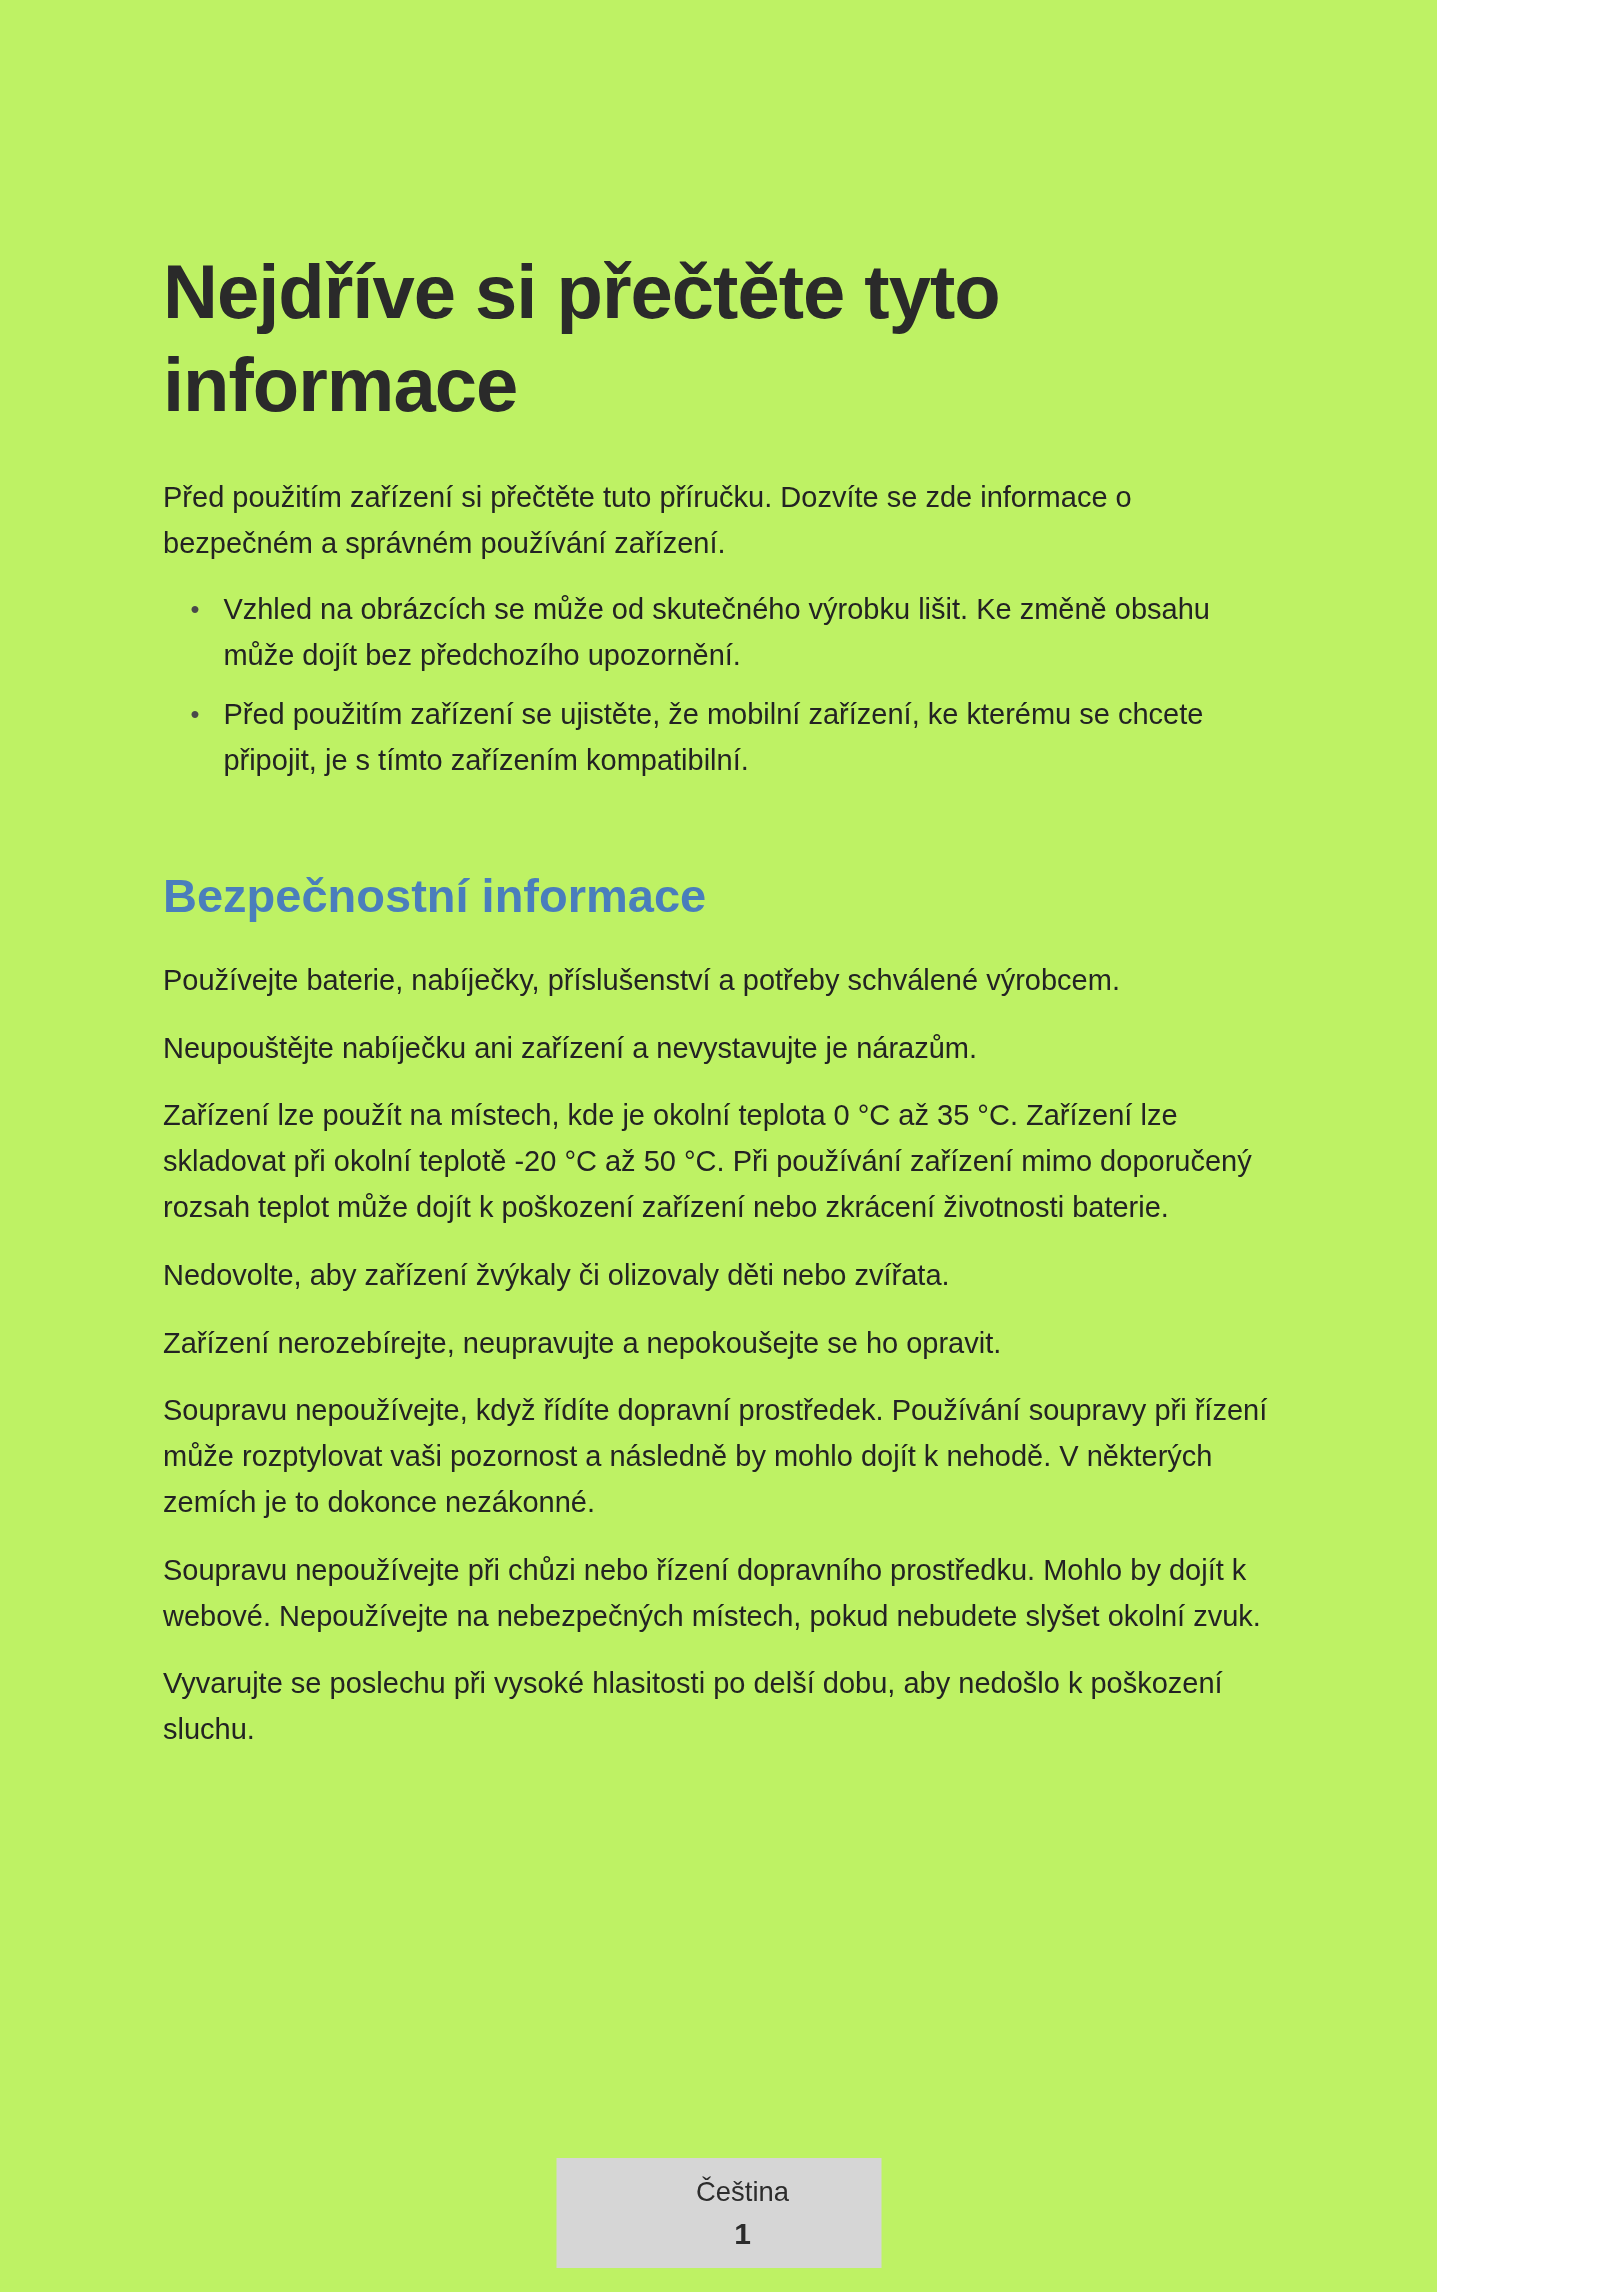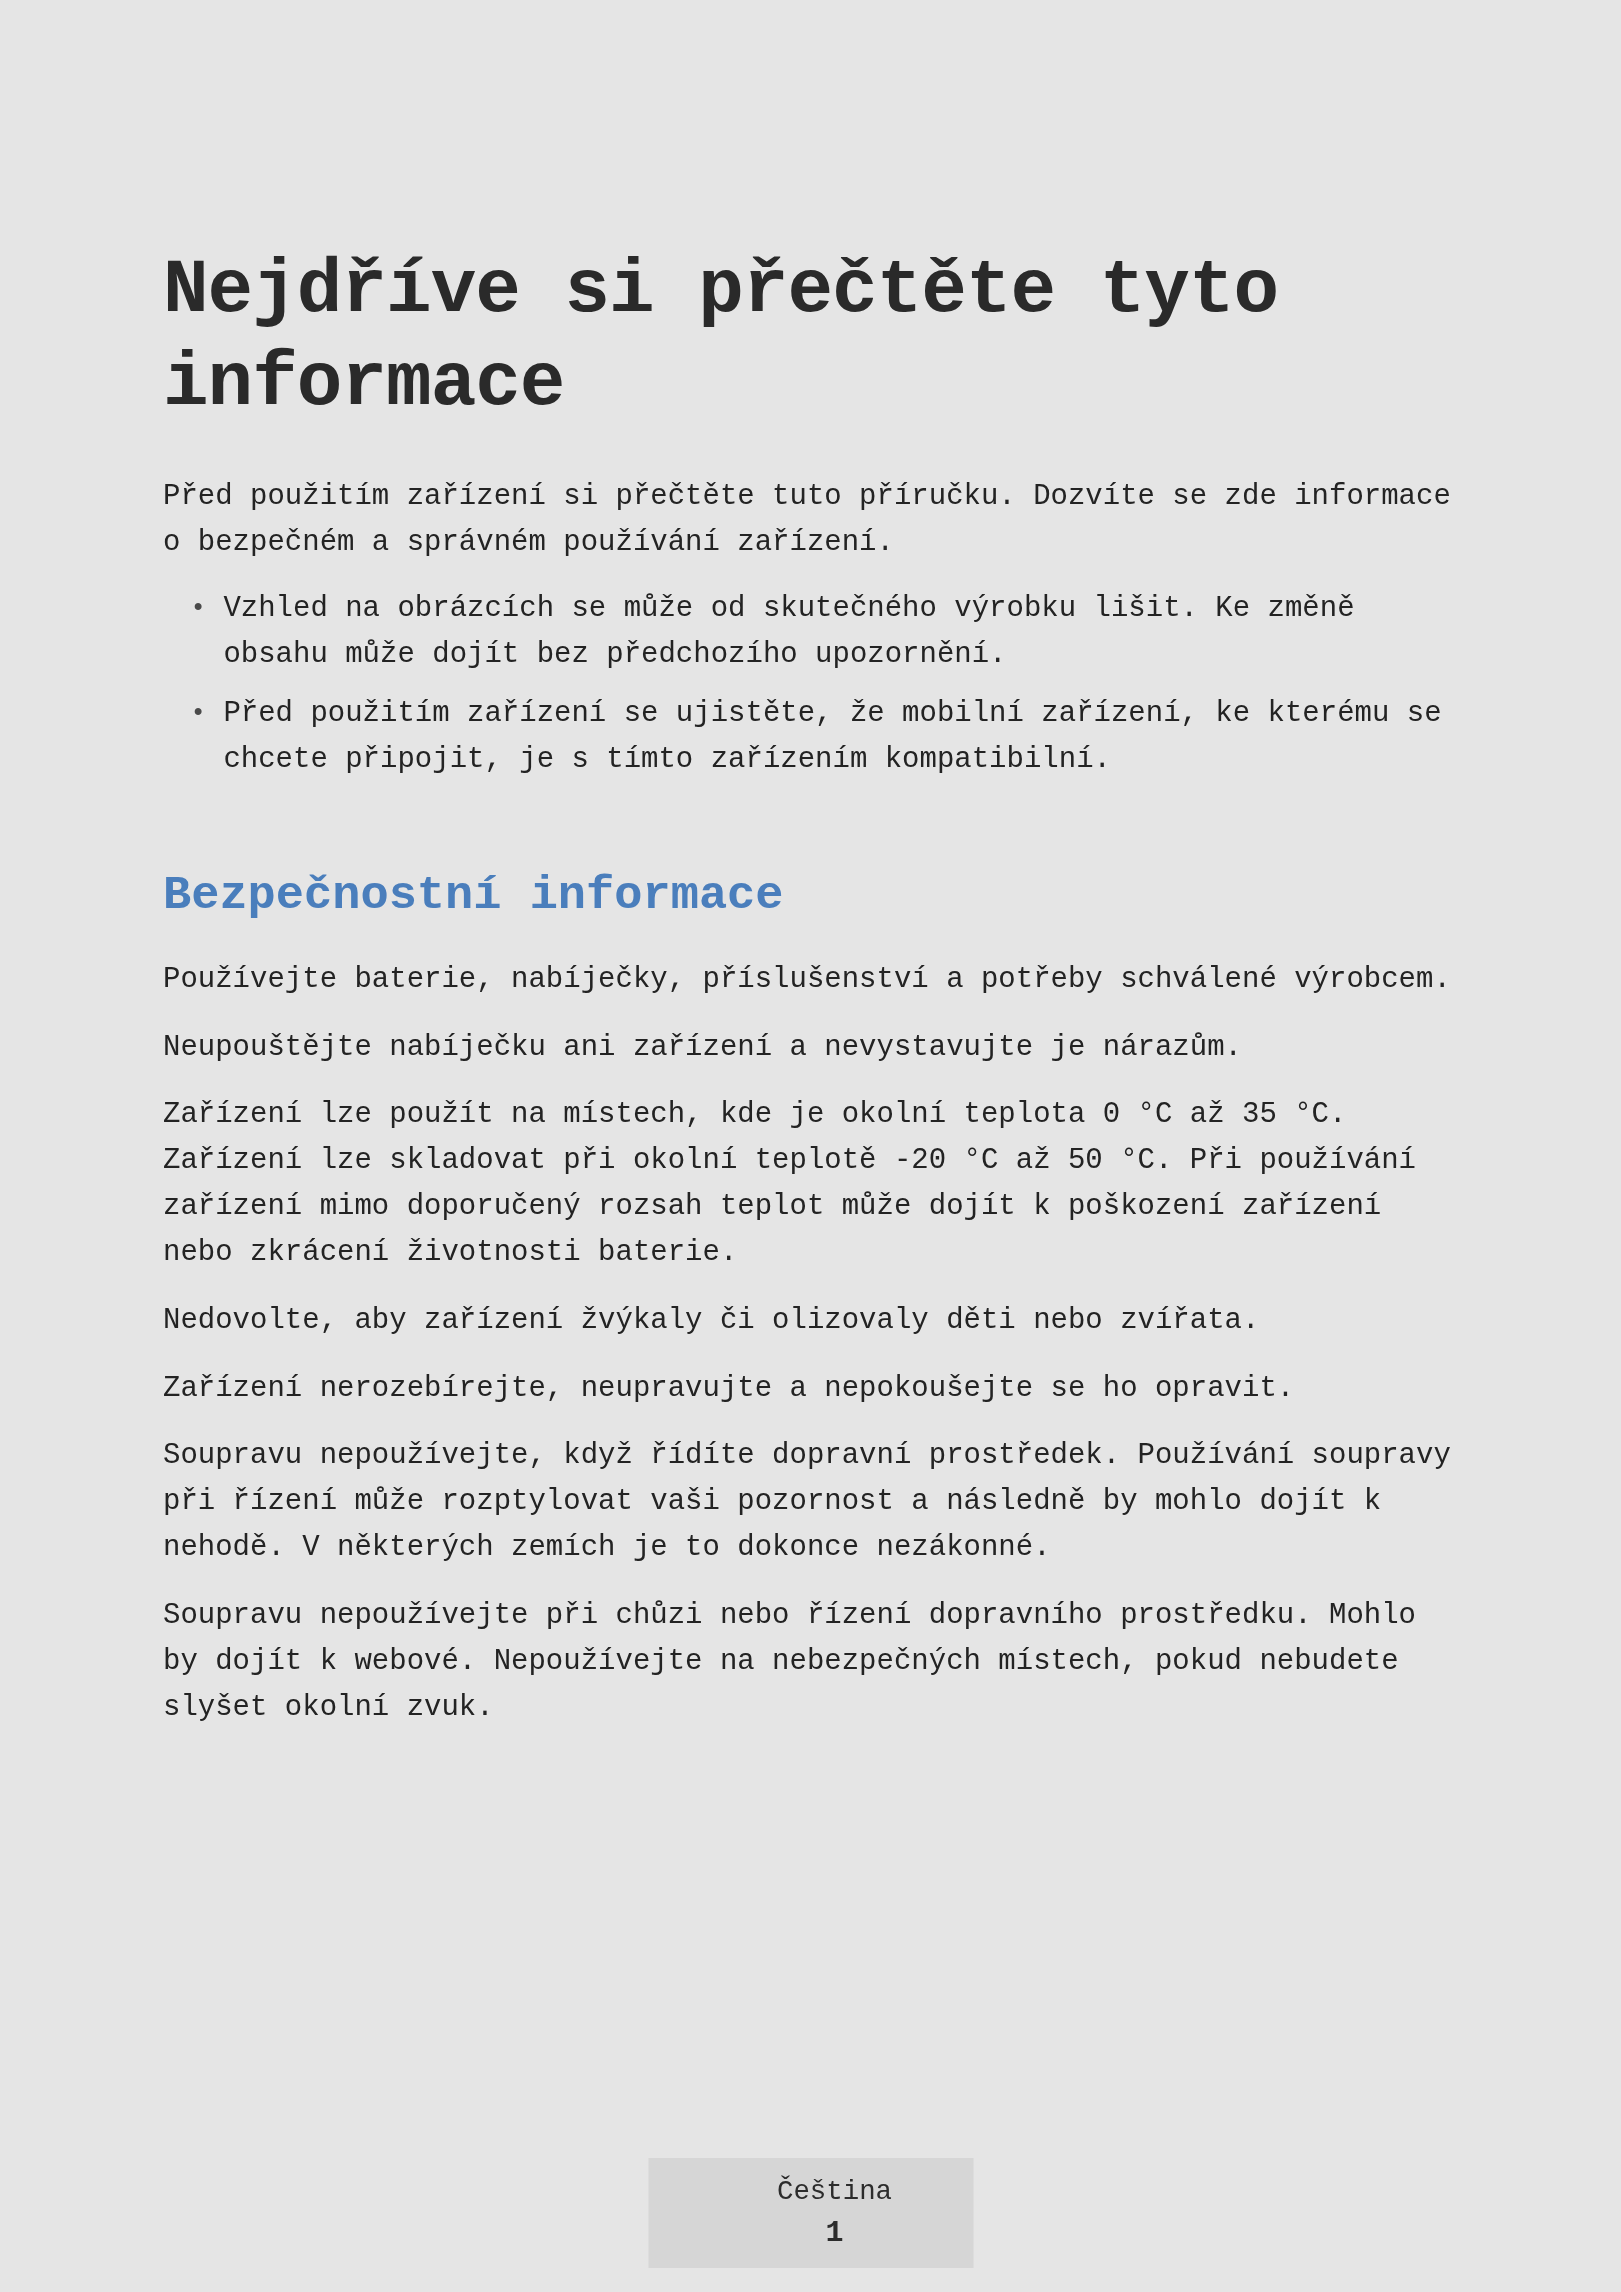--- a/index.html
+++ b/index.html
@@ -1,22 +1,22 @@
 <!DOCTYPE html>
 <html><head>
 <meta charset="utf-8">
 <style>
   * { margin: 0; padding: 0; box-sizing: border-box; }
   html, body { background: #ffffff; }
   .page {
     position: relative;
-    width: 1621px;
+    width: 1437px;
     height: 2293px;
-    background: #e5e5e5;
-    font-family: Liberation Mono, monospace;
+    background: #bef264;
+    font-family: Liberation Sans, sans-serif;
     color: #232323;
     overflow: hidden;
   }
   .content {
     position: absolute;
     left: 163px;
     right: 163px;
     top: 0;
     padding-top: 245px;
   }
@@ -118,20 +118,21 @@
 
     <h2 class="section-heading">Bezpečnostní informace</h2>
 
     <p class="body-text">Používejte baterie, nabíječky, příslušenství a potřeby schválené výrobcem.</p>
     <p class="body-text">Neupouštějte nabíječku ani zařízení a nevystavujte je nárazům.</p>
     <p class="body-text">Zařízení lze použít na místech, kde je okolní teplota 0 °C až 35 °C. Zařízení lze skladovat při okolní teplotě -20 °C až 50 °C. Při používání zařízení mimo doporučený rozsah teplot může dojít k poškození zařízení nebo zkrácení životnosti baterie.</p>
     <p class="body-text">Nedovolte, aby zařízení žvýkaly či olizovaly děti nebo zvířata.</p>
     <p class="body-text">Zařízení nerozebírejte, neupravujte a nepokoušejte se ho opravit.</p>
     <p class="body-text">Soupravu nepoužívejte, když řídíte dopravní prostředek. Používání soupravy při řízení může rozptylovat vaši pozornost a následně by mohlo dojít k nehodě. V některých zemích je to dokonce nezákonné.</p>
     <p class="body-text">Soupravu nepoužívejte při chůzi nebo řízení dopravního prostředku. Mohlo by dojít k webové. Nepoužívejte na nebezpečných místech, pokud nebudete slyšet okolní zvuk.</p>
+    <p class="body-text">Vyvarujte se poslechu při vysoké hlasitosti po delší dobu, aby nedošlo k poškození sluchu.</p>
 
   </div>
 
   <div class="footer-box">
     <div class="footer-language">Čeština</div>
     <div class="footer-page-number">1</div>
   </div>
 </div>
 
 

